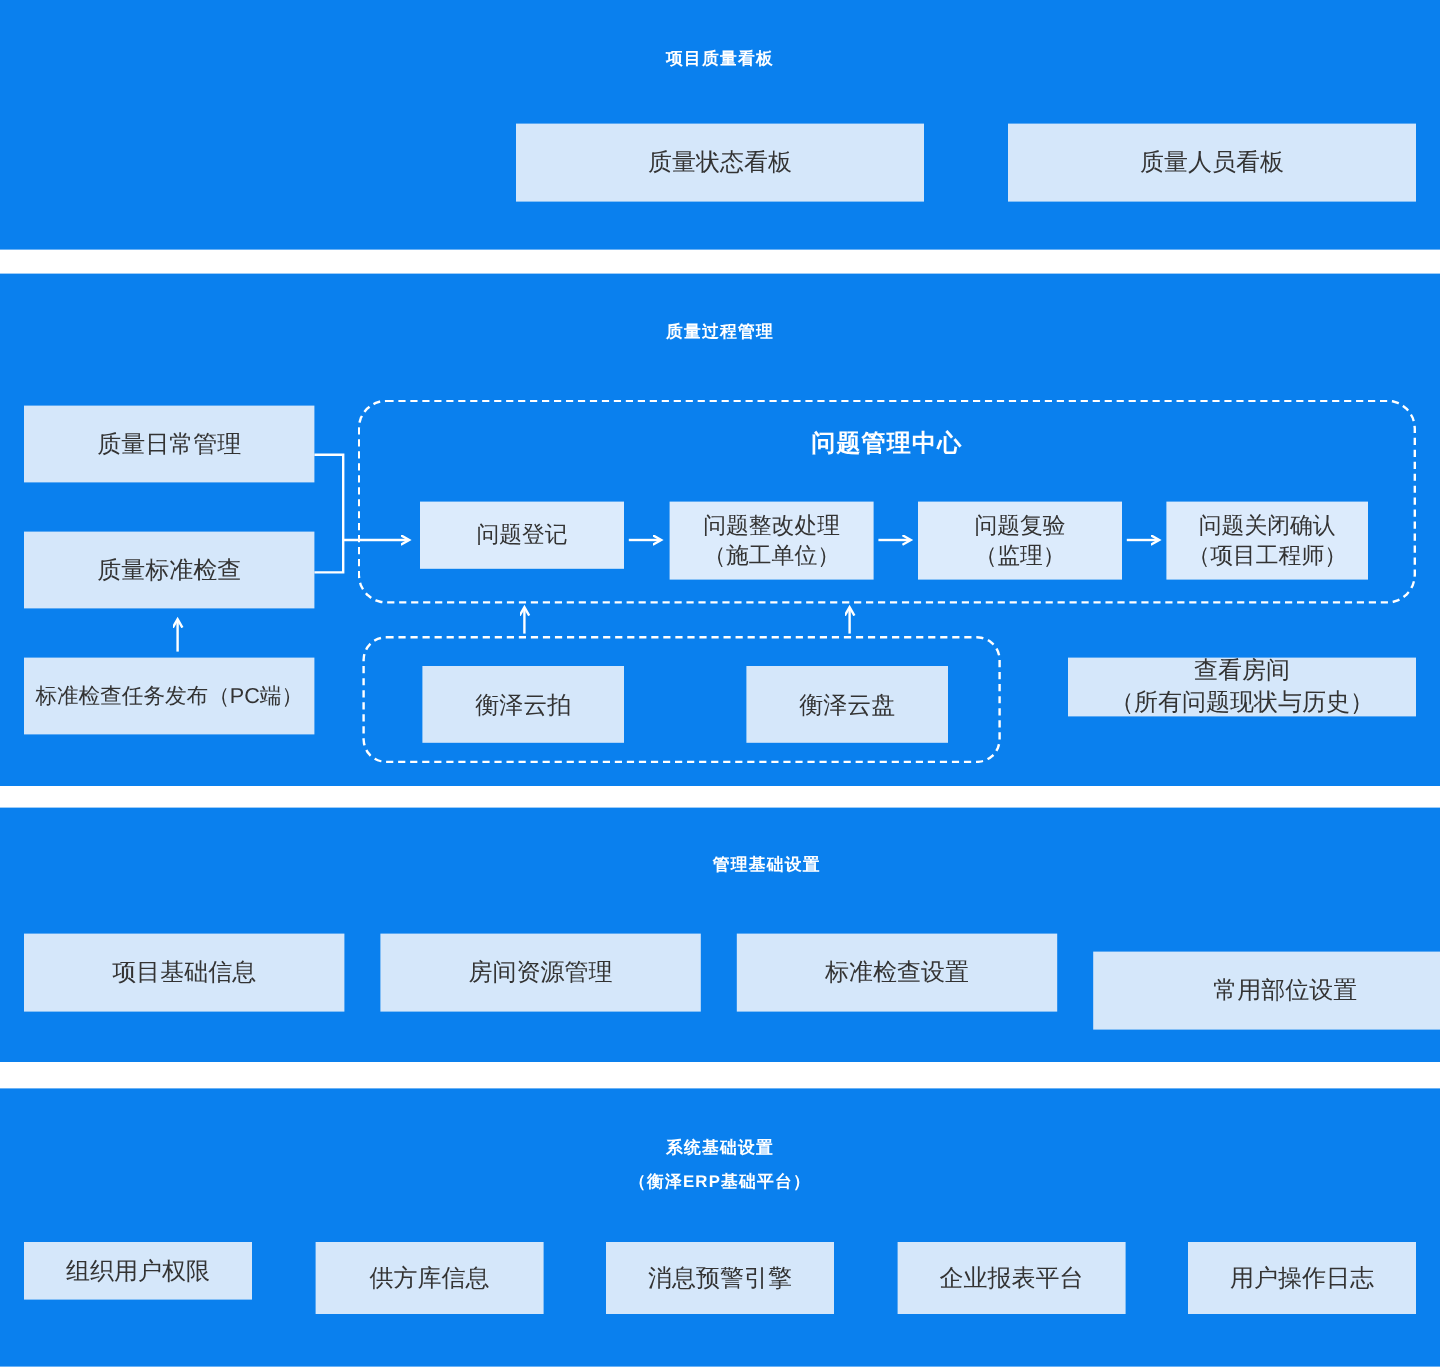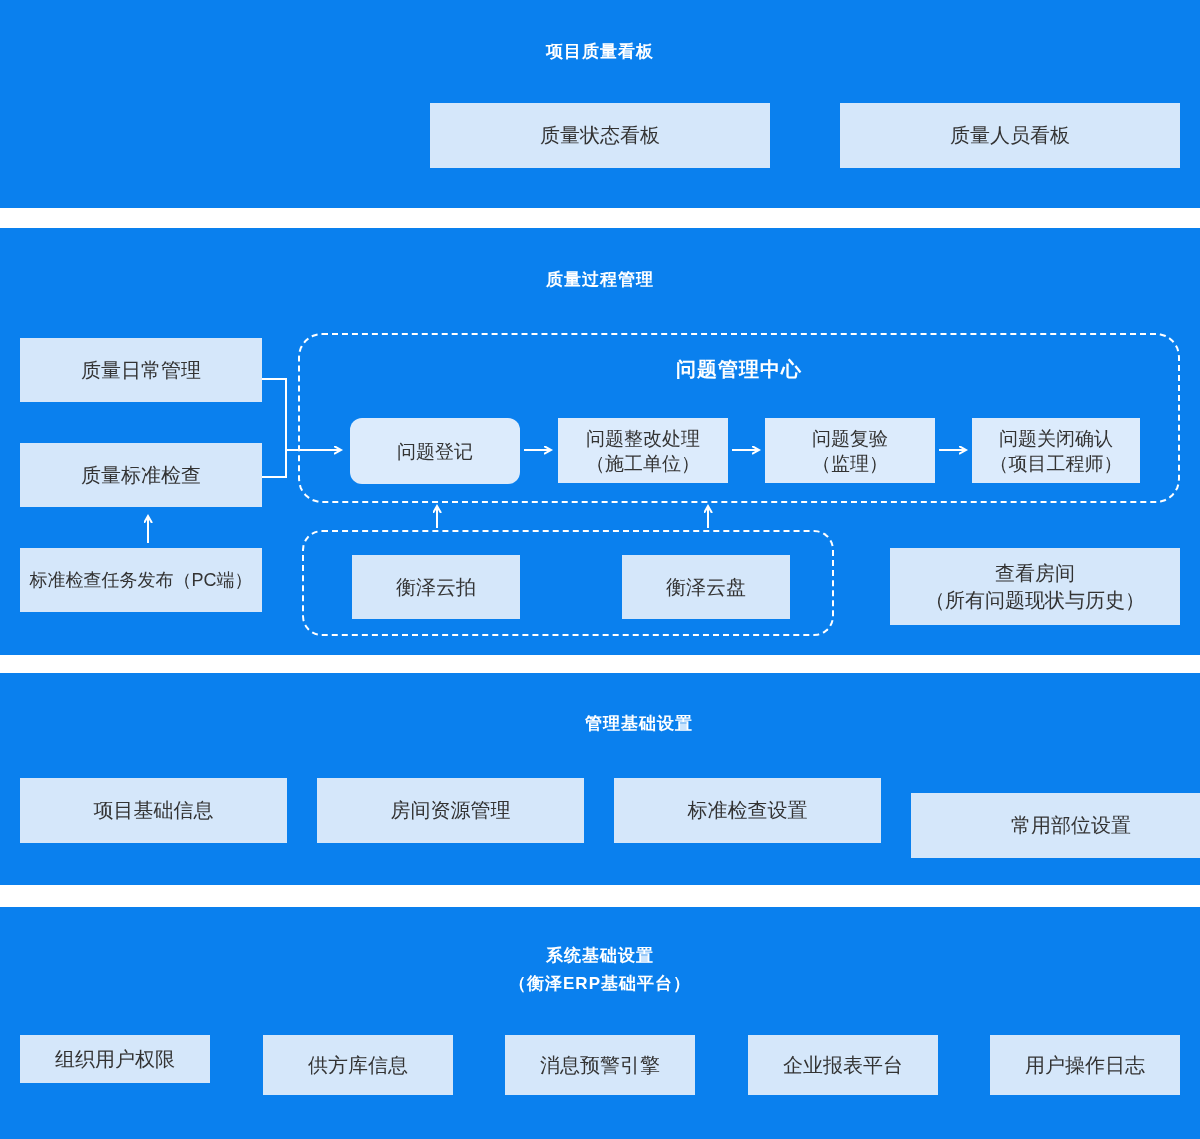--- a/index.html
+++ b/index.html
@@ -8,21 +8,21 @@
     font-family:"Liberation Sans","DejaVu Sans",sans-serif;
     -webkit-font-smoothing:antialiased;
   }
   .band {
     position:absolute; left:0; width:1200px;
     background:var(--band-blue,#0a80ee);
   }
   .band-title {
     position:absolute; left:0; width:100%; margin:0;
     text-align:center; color:var(--title-text,#ffffff);
-    font-size:17px; font-weight:700; letter-spacing:1px;
+    font-size:14px; font-weight:700; letter-spacing:1px;
   }
   .band-title.two-line { line-height:28px; }
   .node {
     position:absolute; box-sizing:border-box;
     display:flex; align-items:center; justify-content:center;
     text-align:center; background:var(--box-light,#d5e7fa);
     color:var(--box-text,#333333); font-size:20px;
   }
   .flow-node { background:var(--flow-box-light,#dcebfc); font-size:19px; line-height:25px; }
   .room-node { line-height:27px; }
@@ -48,21 +48,21 @@
 <section class="band" style="top:228px;height:427px;">
   <h2 class="band-title" style="top:40px;">质量过程管理</h2>
 
   <div class="node" style="left:20px;top:110px;width:242px;height:64px;">质量日常管理</div>
   <div class="node" style="left:20px;top:215px;width:242px;height:64px;">质量标准检查</div>
   <div class="node" style="left:20px;top:320px;width:242px;height:64px;font-size:18px;">标准检查任务发布（PC端）</div>
 
   <div class="dashed-frame" style="left:298px;top:105px;width:882px;height:170px;"></div>
   <h3 class="dashed-title" style="left:298px;top:128px;width:882px;">问题管理中心</h3>
 
-  <div class="node flow-node" style="left:350px;top:190px;width:170px;height:66px;border-radius:12px;">
+  <div class="node flow-node" style="left:350px;top:190px;width:170px;height:56px;">
     <div>
         <div>问题登记</div>
       </div>
   </div>
   <div class="node flow-node" style="left:558px;top:190px;width:170px;height:65px;">
     <div>
       <div>问题整改处理</div>
       <div>（施工单位）</div>
     </div>
   </div>
@@ -76,21 +76,21 @@
     <div>
       <div>问题关闭确认</div>
       <div>（项目工程师）</div>
     </div>
   </div>
 
   <div class="dashed-frame" style="left:302px;top:302px;width:532px;height:106px;border-radius:20px;"></div>
   <div class="node" style="left:352px;top:327px;width:168px;height:64px;">衡泽云拍</div>
   <div class="node" style="left:622px;top:327px;width:168px;height:64px;">衡泽云盘</div>
 
-  <div class="node room-node" style="left:890px;top:320px;width:290px;height:77px;">
+  <div class="node room-node" style="left:890px;top:320px;width:290px;height:49px;">
     <div>
       <div>查看房间</div>
       <div>（所有问题现状与历史）</div>
     </div>
   </div>
 
   <svg class="connectors" width="1200" height="427" viewBox="0 0 1200 427">
     <defs>
       <marker id="ah" markerWidth="12" markerHeight="12" refX="6" refY="4" orient="auto" markerUnits="userSpaceOnUse">
         <path d="M0,0 L7,4 L0,8" fill="none" stroke="#ffffff" stroke-width="2"></path>

